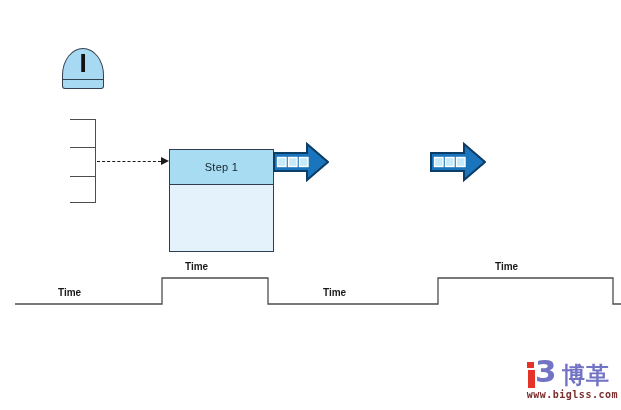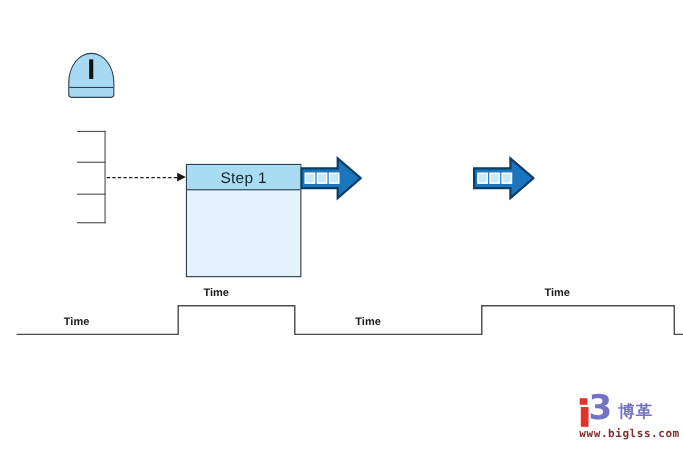--- a/index.html
+++ b/index.html
@@ -42,23 +42,23 @@
     border-bottom:4px solid transparent;
   }
 
   
   .step-box { position:absolute; top:149px; height:103px;
               border:1px solid #2e3d4f; background:#e4f3fb; }
   .step-1 { left:169px; width:105px; }
   .step-2 { left:328px; width:104px; }
   .step-3 { left:485px; width:105px; }
   .step-header {
-    height:23px; background:#a8dcf2; border-bottom:1px solid #2e3d4f;
+    height:35px; background:#a8dcf2; border-bottom:1px solid #2e3d4f;
     display:flex; align-items:center; justify-content:center;
-    font-size:14px; color:#17222b; letter-spacing:0.3px;
+    font-size:11px; color:#17222b; letter-spacing:0.3px;
   }
 
   
   .push-arrow { position:absolute; top:141px; width:56px; height:42px; }
   .push-1 { left:273px; } .push-2 { left:430px; }
 
   
   .timeline-svg { position:absolute; left:0; top:270px; width:621px; height:45px; }
   .time-label { position:absolute; width:60px; 
                 font-size:10px; color:#1a1a1a;font-weight:bold; }
@@ -70,21 +70,21 @@
   
   .watermark { position:absolute; left:514px; top:358px; width:104px; height:46px; }
   .logo-mark { position:absolute; left:13px; top:3px; width:32px; height:28px; }
   .logo-dot  { position:absolute; left:0; top:1px; width:7px; height:6px; background:#e63329; }
   .logo-bar  { position:absolute; left:1px; top:9px; width:7px; height:18px; background:#e63329; }
   .logo-b-glyph {
     position:absolute; left:8px; top:-7px; font-size:31px; line-height:34px;
     font-weight:bold; color:#7273c5;
     font-family:"DejaVu Sans","Liberation Sans",sans-serif;
   }
-  .logo-cn { position:absolute; left:48px; top:4px; font-size:15px; line-height:26px;
+  .logo-cn { position:absolute; left:48px; top:4px; font-size:23px; line-height:26px;
              font-weight:bold; color:#7273c5; letter-spacing:1px; white-space:nowrap; }
   .logo-url { position:absolute; left:0; top:31px; width:104px; text-align:right;
               font-size:10px; font-weight:bold; color:#7d2f2f; letter-spacing:0.5px;
               font-family:"DejaVu Sans Mono","Liberation Mono",monospace; white-space:nowrap; }
 </style>
 </head>
 <body>
 
 <div id="canvas">
 

